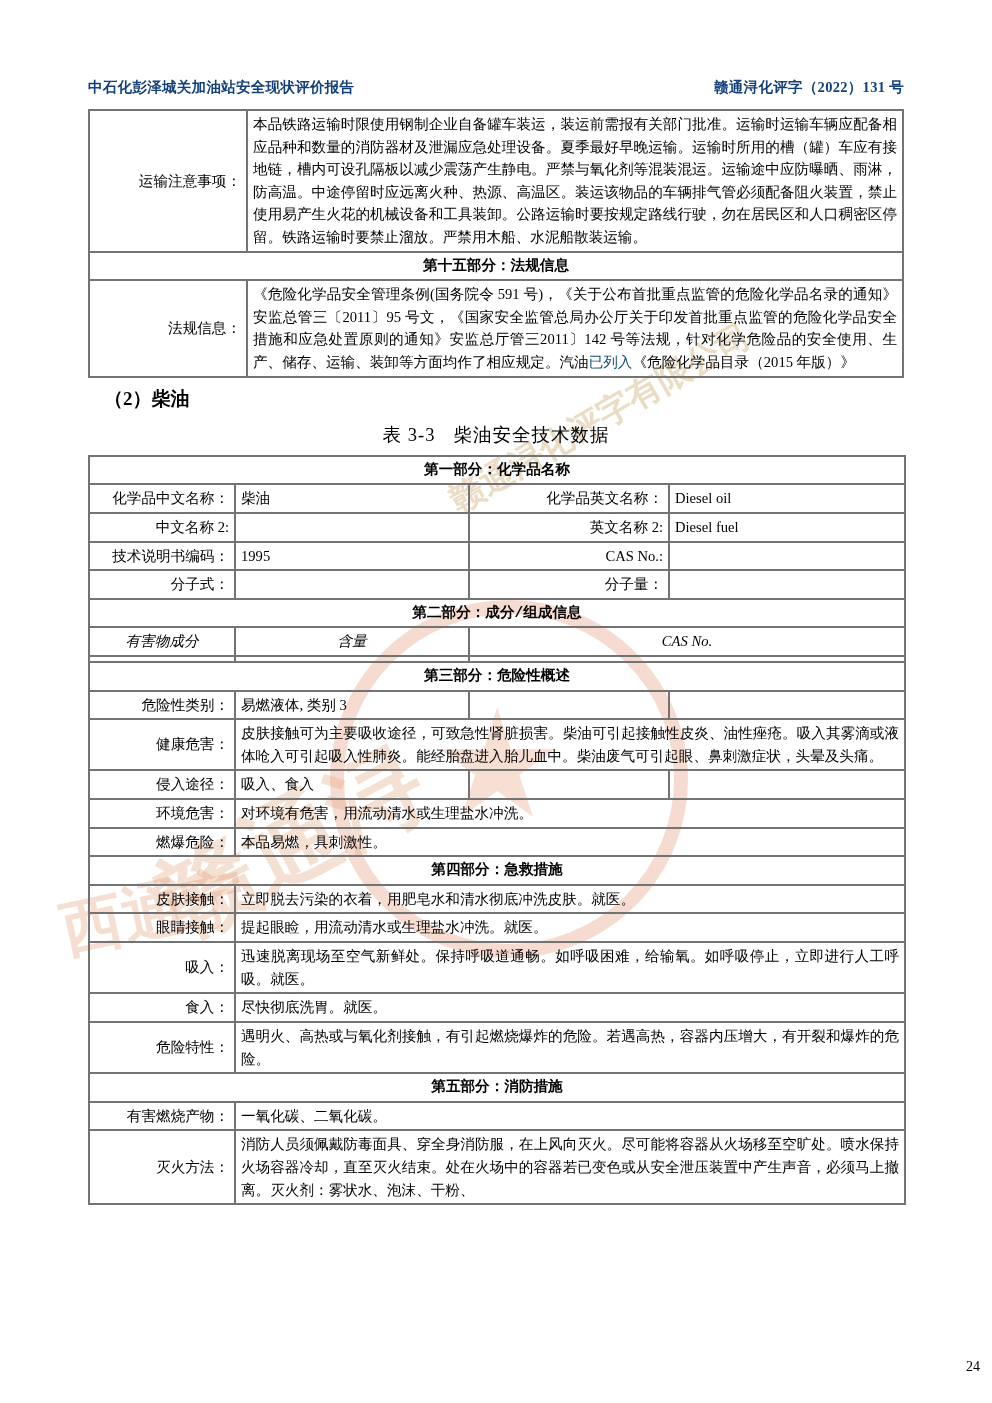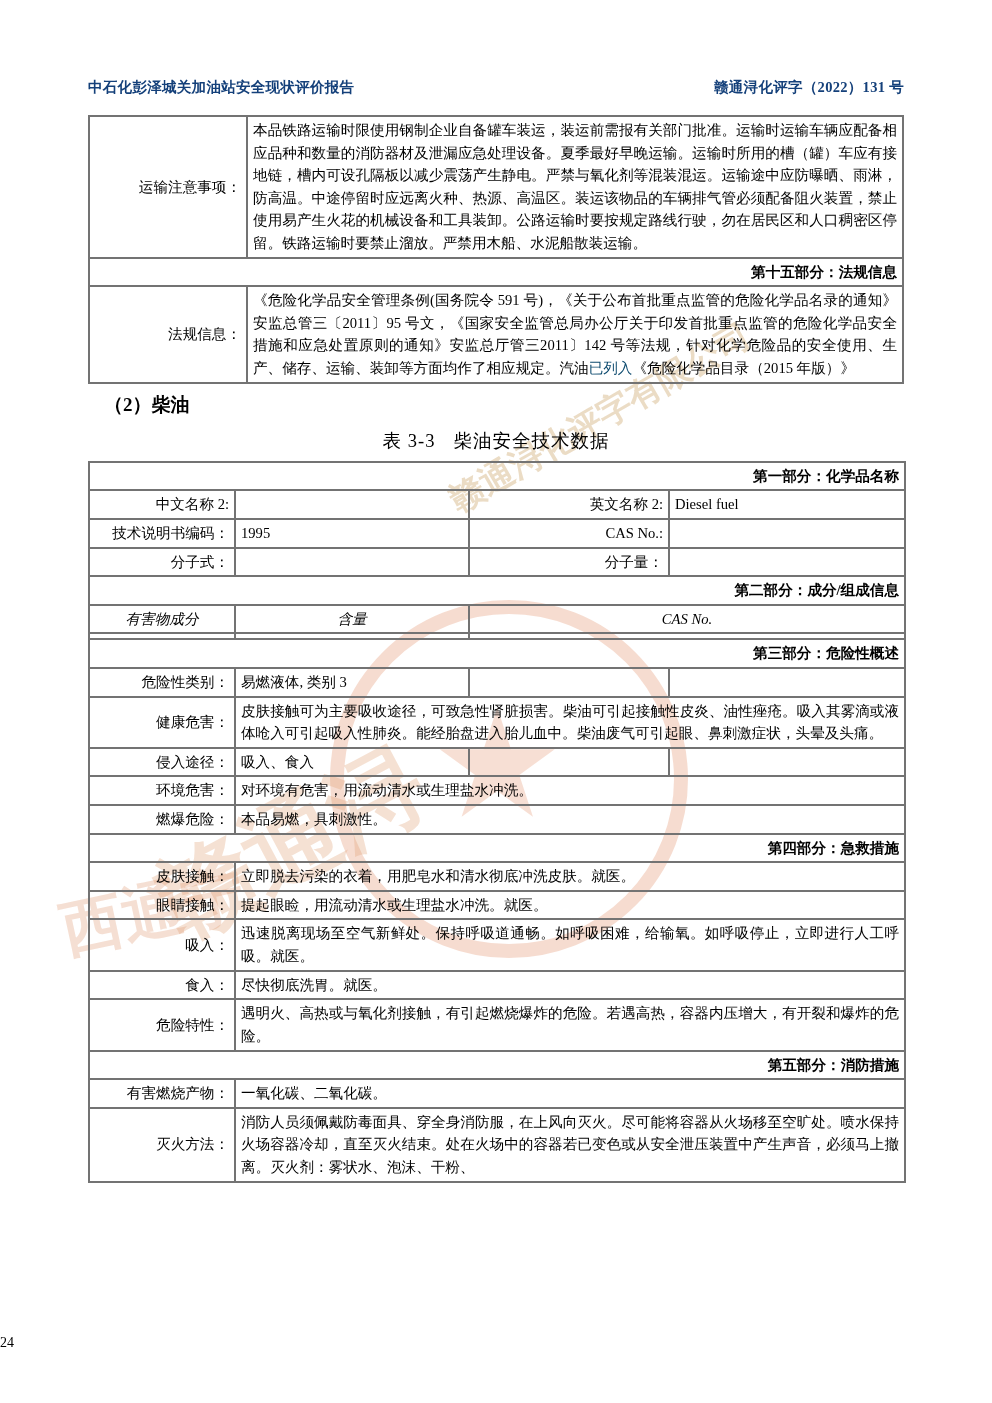--- a/index.html
+++ b/index.html
@@ -23,21 +23,21 @@
     padding: 78px 88px 0 88px;
   }
   
   .header {
     display: flex;
     justify-content: space-between;
     align-items: center;
     font-size: 14.5px;
     color: #14407a;
     font-weight: bold;
-    margin-bottom: 18px;
+    margin-bottom: 12px;
     letter-spacing: 0.3px;
   }
   .header .right { white-space: nowrap; }
   
   .watermark {
     position: absolute;
     left: 0; top: 0;
     width: 992px; height: 1403px;
     pointer-events: none;
     z-index: 0;
@@ -97,22 +97,23 @@
     vertical-align: middle;
     word-wrap: break-word;
   }
   .lbl {
     text-align: right;
     white-space: nowrap;
     vertical-align: middle;
   }
   .lbl-c { text-align: center; font-style: italic; }
   .sect {
-    text-align: right;
+    text-align: center;
     font-weight: bold;
+    font-family: Liberation Mono, monospace;
   }
   .val { text-align: left; }
   .just { text-align: justify; text-justify: inter-ideograph; }
 
   
   .tbl-top td.lbl { width: 146px; }
 
   
   .h2 {
     font-size: 19px;
@@ -131,24 +132,24 @@
   
   .tbl-diesel col.c1 { width: 146px; }
   .tbl-diesel col.c2 { width: 234px; }
   .tbl-diesel col.c3 { width: 200px; }
   .tbl-diesel col.c4 { width: 236px; }
 
   .red { color: #0c4a6e; }
 
   .pagenum {
     position: absolute;
-    bottom: 52px;
+    bottom: 28px;
     left: 0;
     width: 980px;
-    text-align: left;
+    text-align: right;
     font-size: 14px;
     z-index: 2;
   }
 </style>
 </head>
 <body>
 
 <div class="page">
 
   <div class="watermark">
@@ -194,20 +195,26 @@
           <col class="c2">
           <col class="c3">
           <col class="c4">
       </colgroup>
       <tbody>
         <tr>
           <td class="sect" colspan="4">第一部分：化学品名称</td>
         </tr>
 
         <tr>
+          <td class="lbl">化学品中文名称：</td>
+          <td class="val">柴油</td>
+          <td class="lbl">化学品英文名称：</td>
+          <td class="val">Diesel oil</td>
+        </tr>
+        <tr>
           <td class="lbl">中文名称 2:</td>
           <td class="val"></td>
           <td class="lbl">英文名称 2:</td>
           <td class="val">Diesel fuel</td>
         </tr>
         <tr>
           <td class="lbl">技术说明书编码：</td>
           <td class="val">1995</td>
           <td class="lbl">CAS No.:</td>
           <td class="val"></td>

